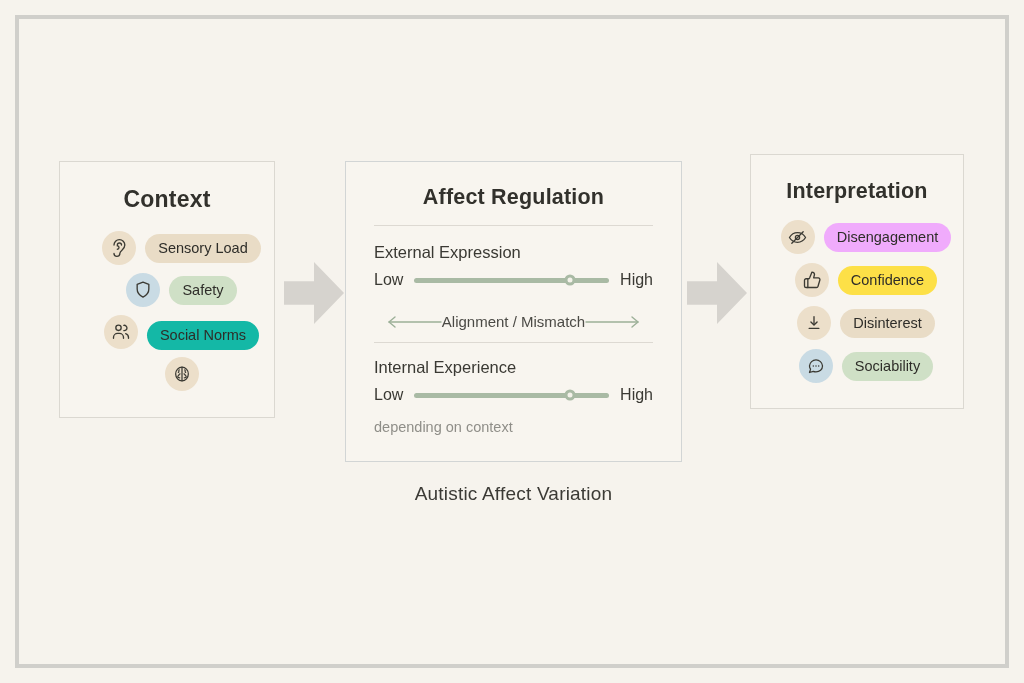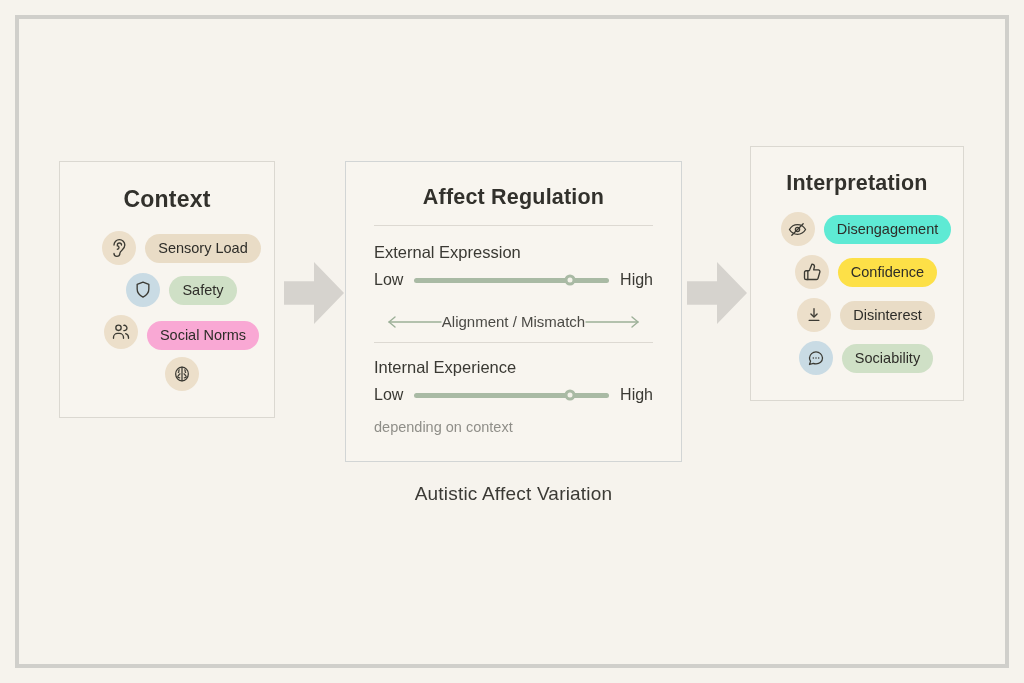--- a/index.html
+++ b/index.html
@@ -15,21 +15,21 @@
     position:absolute; left:15px; top:15px; right:15px; bottom:15px;
     border:4px solid #d0cfcb;
   }
   .panel {
     position:absolute;
     background:#f8f5ef;
     border:1px solid #dbd8d1;
   }
   .panel-left  { left:59px;  top:161px; width:216px; height:257px; }
   .panel-mid   { left:345px; top:161px; width:337px; height:301px; border:1.5px solid #d2d5d5; padding:0 28px; }
-  .panel-right { left:750px; top:146px; width:214px; height:255px; }
+  .panel-right { left:750px; top:154px; width:214px; height:255px; }
   .panel h2 {
     text-align:center; font-weight:bold; color:#32312c;
     letter-spacing:.2px;
   }
   .panel-left h2  { font-size:23px;   margin-top:24px; }
   .panel-mid h2   { font-size:21.5px; margin-top:23px; }
   .panel-right h2 { font-size:21.5px; margin-top:24px; }
 
   .rows { display:flex; flex-direction:column; gap:8px;align-items:center; }
   .panel-left  .rows { margin:18px 0 0 29px; }
@@ -118,21 +118,21 @@
 
     <div class="row">
       <span class="icon-circle" style="background: rgb(236, 223, 202);">
         <svg width="20" height="20" viewBox="0 0 24 24" fill="none" stroke="currentColor" stroke-width="1.6" stroke-linecap="round" stroke-linejoin="round">
           <circle cx="9" cy="7" r="3.2"></circle>
           <path d="M15.4 4a3.2 3.2 0 1 1 0 6.3"></path>
           <path d="M3 19.5v-.9a4.9 4.9 0 0 1 4.9-4.9h2.2a4.9 4.9 0 0 1 4.9 4.9v.9"></path>
           <path d="M17.6 13.9a4.9 4.9 0 0 1 3.4 4.7v.9"></path>
         </svg>
       </span>
-      <span class="pill" style="background: #f9a8d4; margin-top: 6px;">Social Norms</span>
+      <span class="pill" style="background: #14b8a6; margin-top: 6px;">Social Norms</span>
     </div>
 
     <div class="row">
       <span class="icon-circle" style="background: rgb(236, 223, 202);">
         <svg width="20" height="20" viewBox="0 0 24 24" fill="none" stroke="currentColor" stroke-width="1.5" stroke-linecap="round" stroke-linejoin="round">
           <ellipse cx="12" cy="12" rx="7.6" ry="8.2"></ellipse>
           <path d="M12 3.8v16.4"></path>
           <path d="M8.7 7c-1.3 1 .4 2.2-1.1 3.1M9.6 11.8c-1.7.3-1 2.3-2.5 2.6M9.2 16.6c-1-.7-2 .1-2.3-1.1"></path>
           <path d="M15.3 7c1.3 1-.4 2.2 1.1 3.1M14.4 11.8c1.7.3 1 2.3 2.5 2.6M14.8 16.6c1-.7 2 .1 2.3-1.1"></path>
         </svg>
@@ -192,21 +192,21 @@
   <div class="rows">
 
     <div class="row">
       <span class="icon-circle" style="background: rgb(236, 223, 202);">
         <svg width="21" height="21" viewBox="0 0 24 24" fill="none" stroke="currentColor" stroke-width="1.5" stroke-linecap="round" stroke-linejoin="round">
           <path d="M2.8 12s3.3-5.5 9.2-5.5S21.2 12 21.2 12s-3.3 5.5-9.2 5.5S2.8 12 2.8 12z"></path>
           <circle cx="12" cy="12" r="2.4"></circle>
           <path d="M5.5 18.5 18.5 5.5"></path>
         </svg>
       </span>
-      <span class="pill" style="background: #5eead4;">Disengagement</span>
+      <span class="pill" style="background: #f0abfc;">Disengagement</span>
     </div>
 
     <div class="row">
       <span class="icon-circle" style="background: rgb(236, 223, 202);">
         <svg width="20" height="20" viewBox="0 0 24 24" fill="none" stroke="currentColor" stroke-width="1.6" stroke-linecap="round" stroke-linejoin="round">
           <path d="M7 10.5V21"></path>
           <path d="M15 5.3 14 9.5h5.6a1.9 1.9 0 0 1 1.85 2.46l-2.2 7.6A1.9 1.9 0 0 1 17.4 21H4.9A1.9 1.9 0 0 1 3 19.1v-6.7a1.9 1.9 0 0 1 1.9-1.9h2.6a1.9 1.9 0 0 0 1.7-1.06L12 2.5a3 3 0 0 1 3 2.8z"></path>
         </svg>
       </span>
       <span class="pill" style="background: #fde047;">Confidence</span>

